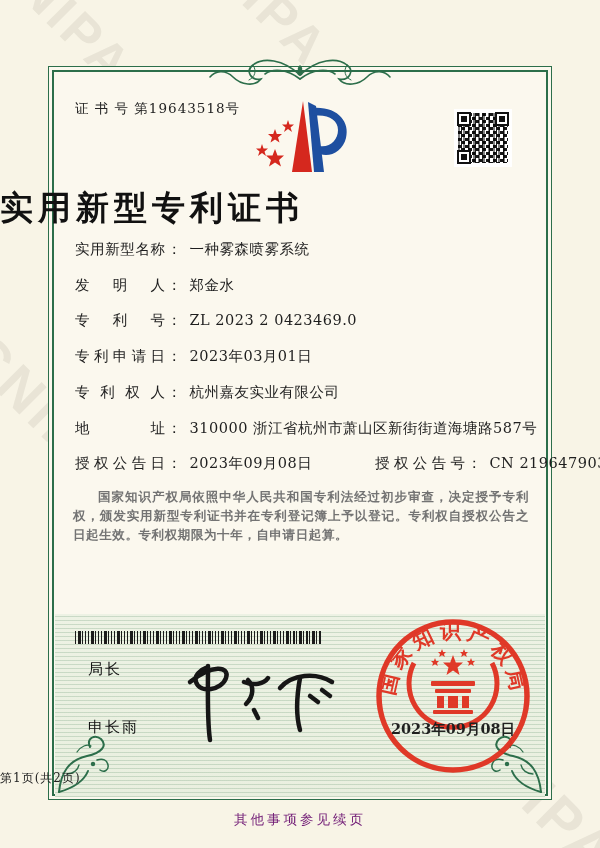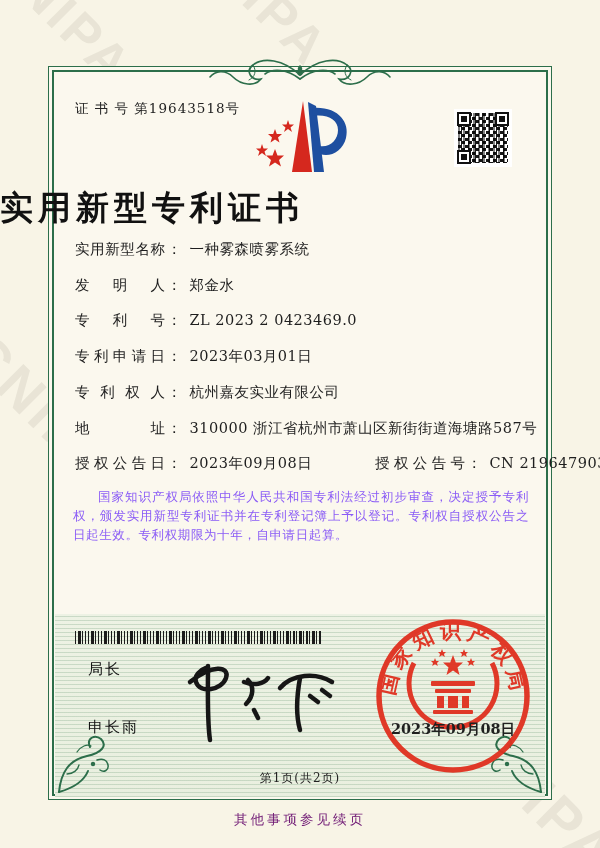--- a/index.html
+++ b/index.html
@@ -42,21 +42,21 @@
     display:inline-block;width:90px;text-align:justify;text-align-last:justify;
     vertical-align:top;
   }
   .fcolon{display:inline-block;margin:0 8px 0 2px;}
   .fvalue{letter-spacing:0.5px;}
   .grant-no-group{position:absolute;left:300px;top:0;}
   
   .paras{position:absolute;left:73px;top:487px;width:456px;}
   .paras p{
     margin:0;font-size:12.5px;line-height:19px;letter-spacing:0.6px;
-    text-indent:2em;text-align:justify;color:#8b5cf6;
+    text-indent:2em;text-align:justify;color:#737373;font-weight:bold;
   }
   
   .barcode{
     position:absolute;left:75px;top:631px;width:246px;height:13px;
     background:repeating-linear-gradient(90deg,
       #1c1c1c 0 1px,transparent 1px 3px,
       #1c1c1c 3px 6px,transparent 6px 7px,
       #1c1c1c 7px 8px,transparent 8px 10px,
       #1c1c1c 10px 11.5px,transparent 11.5px 13px);
   }
@@ -73,21 +73,21 @@
       repeating-linear-gradient(90deg, rgba(0,0,0,0.5) 0 2px, transparent 2px 5px),
       repeating-conic-gradient(#161616 0% 25%, #ffffff 0% 50%);
     background-size:auto,7px 7px;
   }
   .finder{position:absolute;width:14px;height:14px;border:2.5px solid #111;background:#fff;box-sizing:border-box;}
   .finder::after{content:"";position:absolute;inset:2px;background:#111;}
   .finder.tl{left:-1px;top:-1px;}
   .finder.tr{right:-1px;top:-1px;}
   .finder.bl{left:-1px;bottom:-1px;}
   
-  .page-no{position:absolute;left:0;top:770px;width:600px;text-align:center;font-size:12px;color:#222;letter-spacing:1px;}
+  .page-no{position:absolute;left:0;top:770px;width:600px;text-align:left;font-size:12px;color:#222;letter-spacing:1px;}
   .cont-note{position:absolute;left:0;top:811px;width:600px;text-align:center;font-size:13.5px;color:#701a75;letter-spacing:3px;}
 </style>
 </head>
 <body>
 
 <span class="wm" style="left:-28px;top:-18px;font-size:52px;">CNIPA</span>
 <span class="wm" style="left:168px;top:-36px;font-size:52px;">CNIPA</span>
 <span class="wm" style="left:368px;top:215px;font-size:62px;">CNIPA</span>
 <span class="wm" style="left:-52px;top:378px;font-size:56px;">CNIPA</span>
 <span class="wm" style="left:118px;top:508px;font-size:54px;">CNIPA</span>

